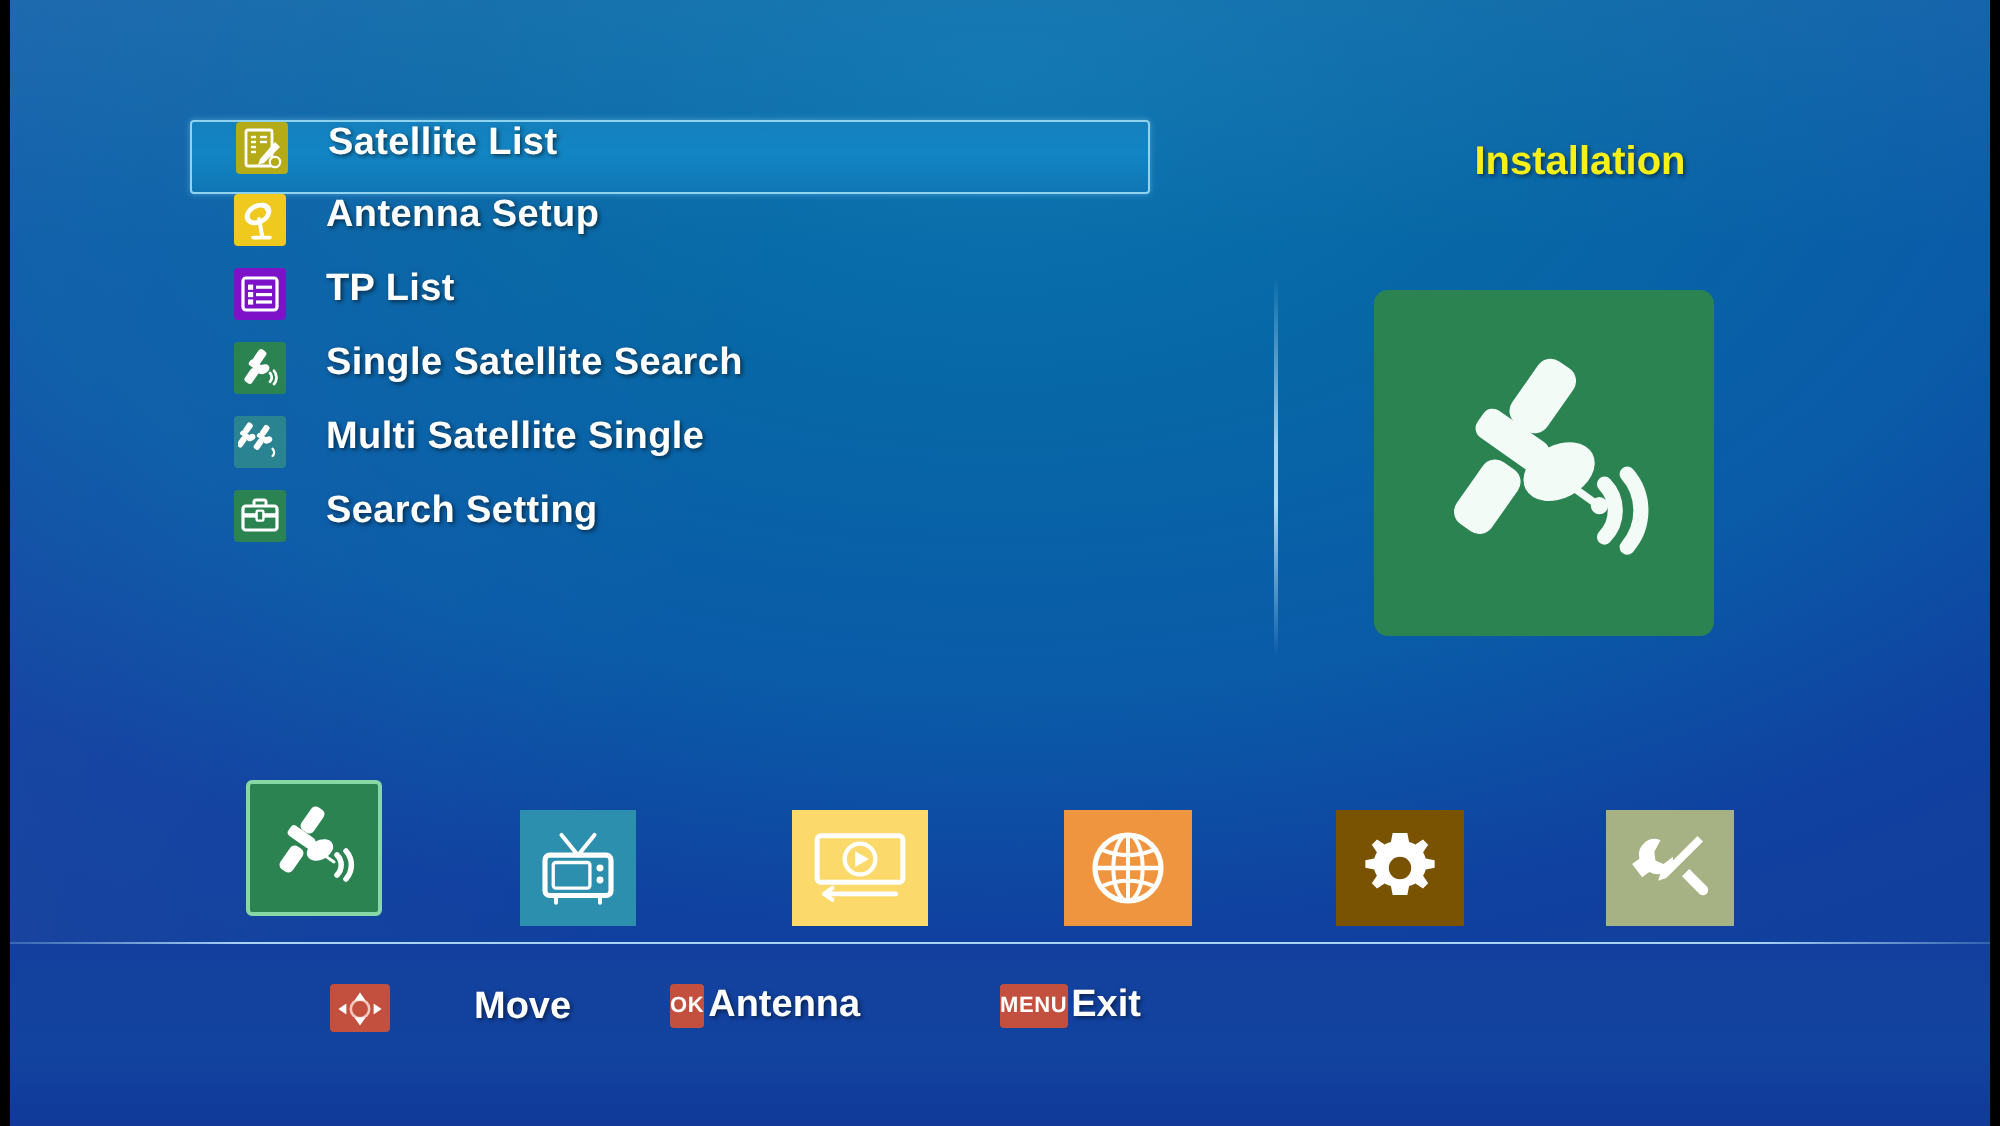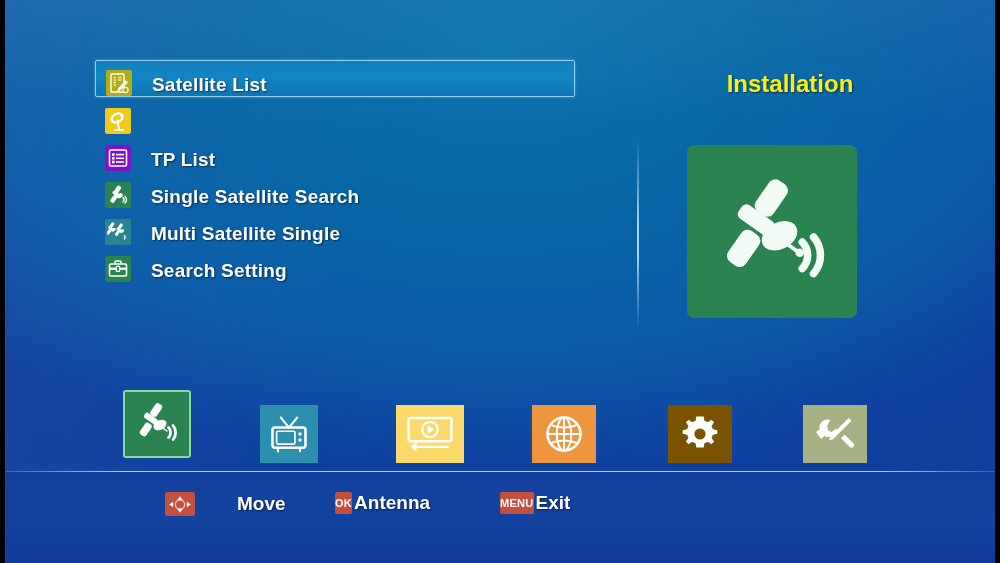--- a/index.html
+++ b/index.html
@@ -39,23 +39,23 @@
   #menu {
     position: absolute;
     left: 90px;
     top: 60px;
     width: 480px;
   }
   .menu-row {
     position: relative;
     height: 37px;
     display: flex;
-    align-items: flex-end;
+    align-items: flex-start;
     box-sizing: border-box;
-    padding-left: 10px;
+    padding-left: 22px;
   }
   .menu-row.selected {
     background: linear-gradient(to bottom, #1480bd 0%, #1285c4 45%, #1076b4 100%);
     border: 1px solid #8fd3ef;
     border-radius: 2px;
     box-shadow: 0 0 3px rgba(140,215,245,0.45);
   }
   .menu-icon {
     width: 26px;
     height: 26px;
@@ -88,21 +88,21 @@
   }
 
   
   #panel-title {
     position: absolute;
     left: 640px;
     top: 70px;
     width: 290px;
     text-align: center;
     color: #f6f018;
-    font-size: 24px;
+    font-size: 20px;
     font-weight: bold;
     text-shadow: 1px 1px 2px rgba(0,0,0,0.5);
   }
   #panel-image {
     position: absolute;
     left: 682px;
     top: 145px;
     width: 170px;
     height: 173px;
     background: #2a8351;
@@ -202,20 +202,21 @@
     <div class="menu-row">
       <span class="menu-icon" style="background:#f0c91e;">
         <svg width="22" height="22" viewBox="0 0 22 22">
           <ellipse cx="10" cy="8" rx="7" ry="5.2" fill="#ffffff" transform="rotate(-28 10 8)"></ellipse>
           <ellipse cx="10" cy="8" rx="4.4" ry="2.9" fill="#f0c91e" transform="rotate(-28 10 8)"></ellipse>
           <path d="M10.5 10.5 L12.2 19.5" stroke="#ffffff" stroke-width="2" stroke-linecap="round"></path>
           <path d="M7.5 19.8 L16 19.8" stroke="#ffffff" stroke-width="1.8" stroke-linecap="round"></path>
           <circle cx="14.8" cy="5.2" r="1.5" fill="#ffffff"></circle>
         </svg>
       </span>
+      <span class="menu-label">Antenna Setup</span>
     </div>
 
     <div class="menu-row">
       <span class="menu-icon" style="background:#7d12c9;">
         <svg width="22" height="22" viewBox="0 0 22 22">
           <rect x="2.5" y="3" width="17" height="16" rx="1.5" fill="none" stroke="#ffffff" stroke-width="1.6"></rect>
           <rect x="5" y="6.3" width="2.6" height="2.6" fill="#ffffff"></rect>
           <rect x="5" y="10" width="2.6" height="2.6" fill="#ffffff"></rect>
           <rect x="5" y="13.7" width="2.6" height="2.6" fill="#ffffff"></rect>
           <rect x="9" y="6.8" width="8" height="1.6" fill="#ffffff"></rect>

